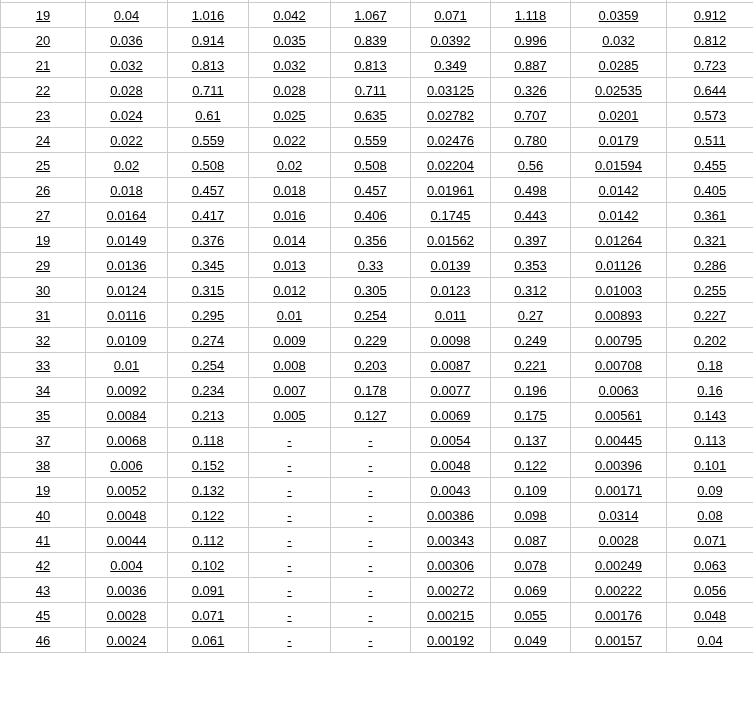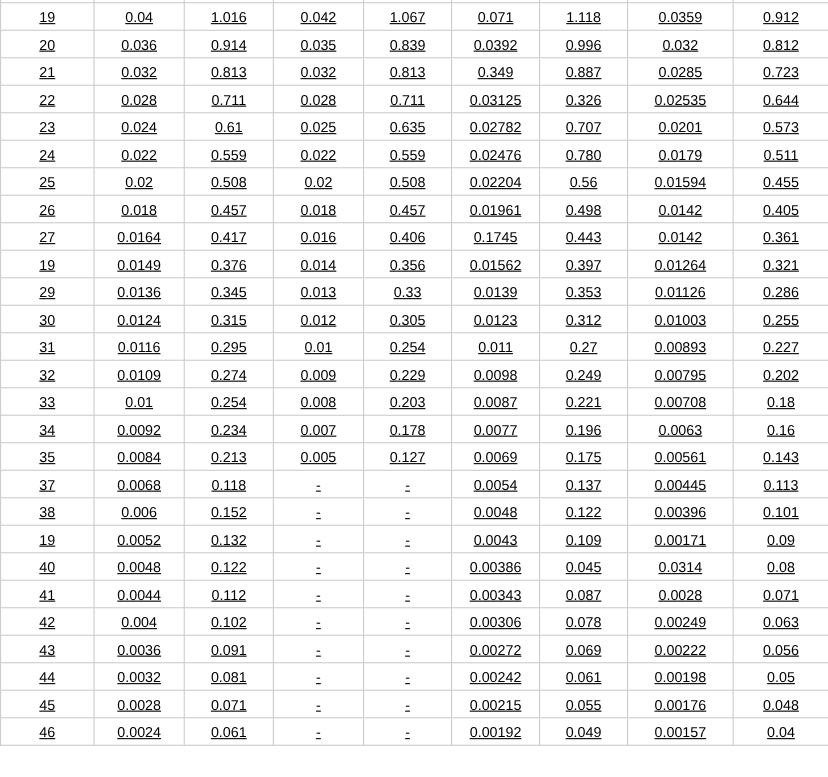--- a/index.html
+++ b/index.html
@@ -283,21 +283,21 @@
         <td>0.00171</td>
         <td>0.09</td>
       </tr>
       <tr>
         <td>40</td>
         <td>0.0048</td>
         <td>0.122</td>
         <td>-</td>
         <td>-</td>
         <td>0.00386</td>
-        <td>0.045</td>
+        <td>0.098</td>
         <td>0.0314</td>
         <td>0.08</td>
       </tr>
       <tr>
         <td>41</td>
         <td>0.0044</td>
         <td>0.112</td>
         <td>-</td>
         <td>-</td>
         <td>0.00343</td>
@@ -321,31 +321,20 @@
         <td>0.0036</td>
         <td>0.091</td>
         <td>-</td>
         <td>-</td>
         <td>0.00272</td>
         <td>0.069</td>
         <td>0.00222</td>
         <td>0.056</td>
       </tr>
       <tr>
-        <td>44</td>
-        <td>0.0032</td>
-        <td>0.081</td>
-        <td>-</td>
-        <td>-</td>
-        <td>0.00242</td>
-        <td>0.061</td>
-        <td>0.00198</td>
-        <td>0.05</td>
-      </tr>
-      <tr>
         <td>45</td>
         <td>0.0028</td>
         <td>0.071</td>
         <td>-</td>
         <td>-</td>
         <td>0.00215</td>
         <td>0.055</td>
         <td>0.00176</td>
         <td>0.048</td>
       </tr>

